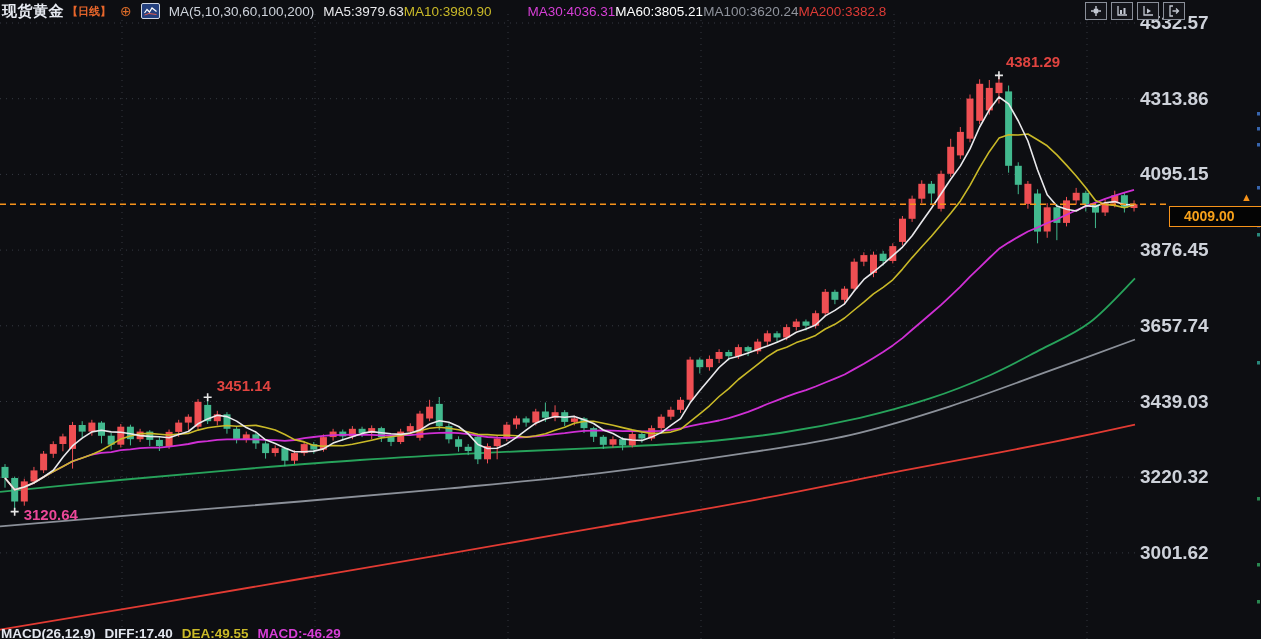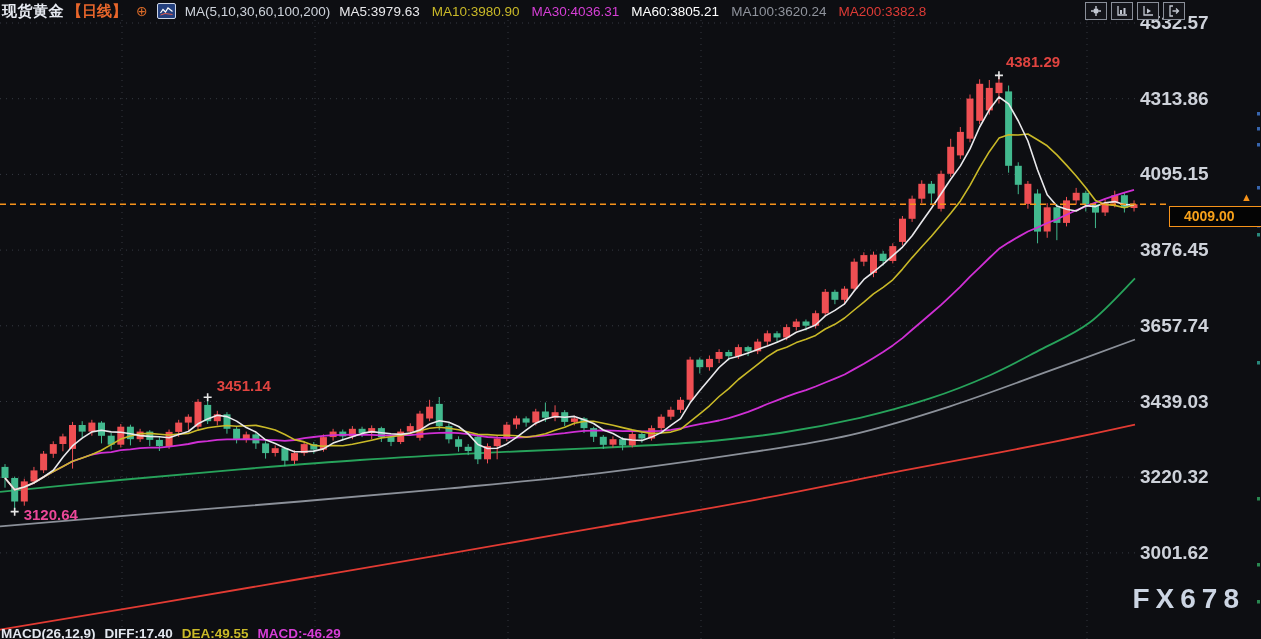--- a/index.html
+++ b/index.html
@@ -2,21 +2,21 @@
 <html><head>
 <meta charset="utf-8">
 <style>
   html,body{margin:0;padding:0;background:#000;}
   .app{position:relative;width:1261px;height:639px;background:#0d0e12;overflow:hidden;
        font-family:"Liberation Sans","DejaVu Sans",sans-serif;-webkit-font-smoothing:antialiased;}
   #chart-svg{position:absolute;left:0;top:0;}
   
   .hdr{position:absolute;left:2px;top:0;right:0;height:22px;display:flex;align-items:center;gap:9px;z-index:5;}
   .sym{font-size:15px;font-weight:bold;color:#e6e9f0;letter-spacing:.5px;}
-  .tf{font-size:15px;font-weight:bold;color:#e8662b;margin-left:-6px;}
+  .tf{font-size:11px;font-weight:bold;color:#e8662b;margin-left:-6px;}
   .cplus{color:#d96a28;font-size:14px;line-height:14px;cursor:pointer;}
   .ctype{width:17px;height:14px;background:#24407e;border:1px solid #cfd6e4;border-radius:2px;
          display:inline-flex;align-items:center;justify-content:center;cursor:pointer;}
   .maset{font-size:13.5px;color:#ced3db;}
   .maval{font-size:13.5px;font-weight:500;}
   .tools{margin-left:auto;margin-right:76px;display:flex;gap:4px;}
   .tool{width:20px;height:16px;border:1px solid #8a8f99;background:#14151a;display:flex;
         align-items:center;justify-content:center;cursor:pointer;}
   
   .ytick{position:absolute;left:1140px;width:60px;text-align:right;font-size:19px;
@@ -317,24 +317,24 @@
     <span class="sym">现货黄金</span>
     <span class="tf">【日线】</span>
     <span class="cplus">⊕</span>
     <span class="ctype">
       <svg width="13" height="10" viewBox="0 0 13 10">
         <polyline points="0.5,7 3,3.5 5.5,6 8,2 12.5,5.5" fill="none" stroke="#ffffff" stroke-width="1.2"></polyline>
         <polyline points="0.5,9 5,7.5 12.5,8.5" fill="none" stroke="#e05a4e" stroke-width="1"></polyline>
       </svg>
     </span>
     <span class="maset">MA(5,10,30,60,100,200)</span>
-    <span id="ma-values" style="display:flex;gap:12px;">
+    <span id="ma-values" style="display:flex;">
         <span class="maval" style="color: rgb(233, 233, 236);">MA5:3979.63</span>
         <span class="maval" style="color: rgb(201, 185, 40);">MA10:3980.90</span>
-        <span class="maval" style="color: rgb(214, 63, 214);">MA30:4036.31</span>
+        <span class="maval" style="color: rgb(214, 63, 214); padding-left: 36px;">MA30:4036.31</span>
         <span class="maval" style="color: #ffffff;">MA60:3805.21</span>
         <span class="maval" style="color: rgb(143, 147, 156);">MA100:3620.24</span>
         <span class="maval" style="color: rgb(222, 59, 54);">MA200:3382.8</span>
       </span>
     <span class="tools" id="toolbar">
         <span class="tool">
           <svg width="14" height="12" viewBox="0 0 14 12">
             <path d="M7 1v10M2 6h10M5.5 4.5h3v3h-3z" stroke="#c3c8d2" stroke-width="1.4" fill="none"></path>
           </svg>
         </span>
@@ -374,21 +374,20 @@
       <div class="anno" style="left: 1005.95px; top: 53.358px; color: rgb(224, 68, 64);">4381.29</div>
       <div class="anno" style="left: 216.65px; top: 377.283px; color: rgb(224, 68, 64);">3451.14</div>
       <div class="anno" style="left: 23.65px; top: 505.669px; color: #ec4899;">3120.64</div>
     </div>
 
   <div class="ptag" id="price-tag" style="top: 206.208px;">
     <span>4009.00</span>
   </div>
   <div class="parrow" id="price-arrow" style="top: 192.208px;">▲</div>
 
-  <div class="wm">FX678</div>
 
   <div class="ftr">
     <span id="f-macd-label" style="color: rgb(226, 230, 238);">MACD(26,12,9)</span>
     <span id="f-diff" style="color: rgb(226, 230, 238);">DIFF:17.40</span>
     <span id="f-dea" style="color: rgb(201, 185, 40);">DEA:49.55</span>
     <span id="f-macd" style="color: rgb(214, 63, 214);">MACD:-46.29</span>
   </div>
 
 </div>
 

